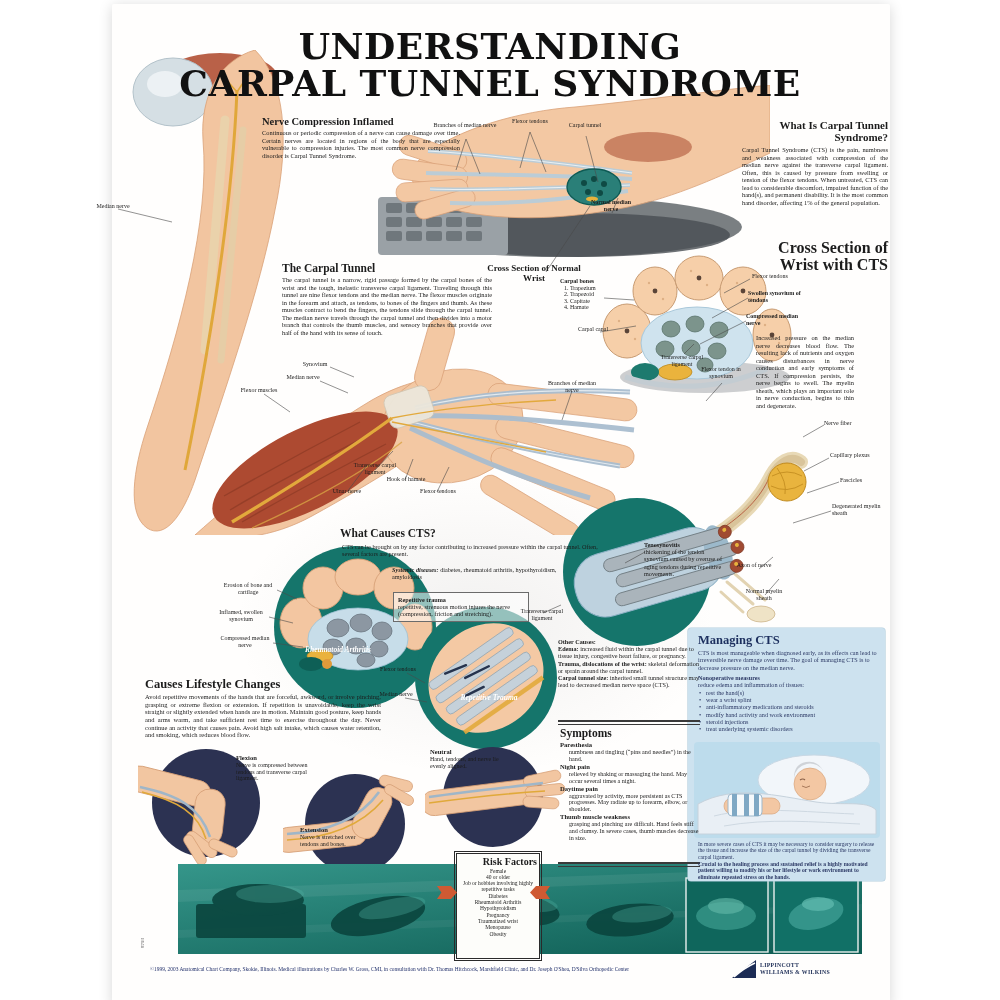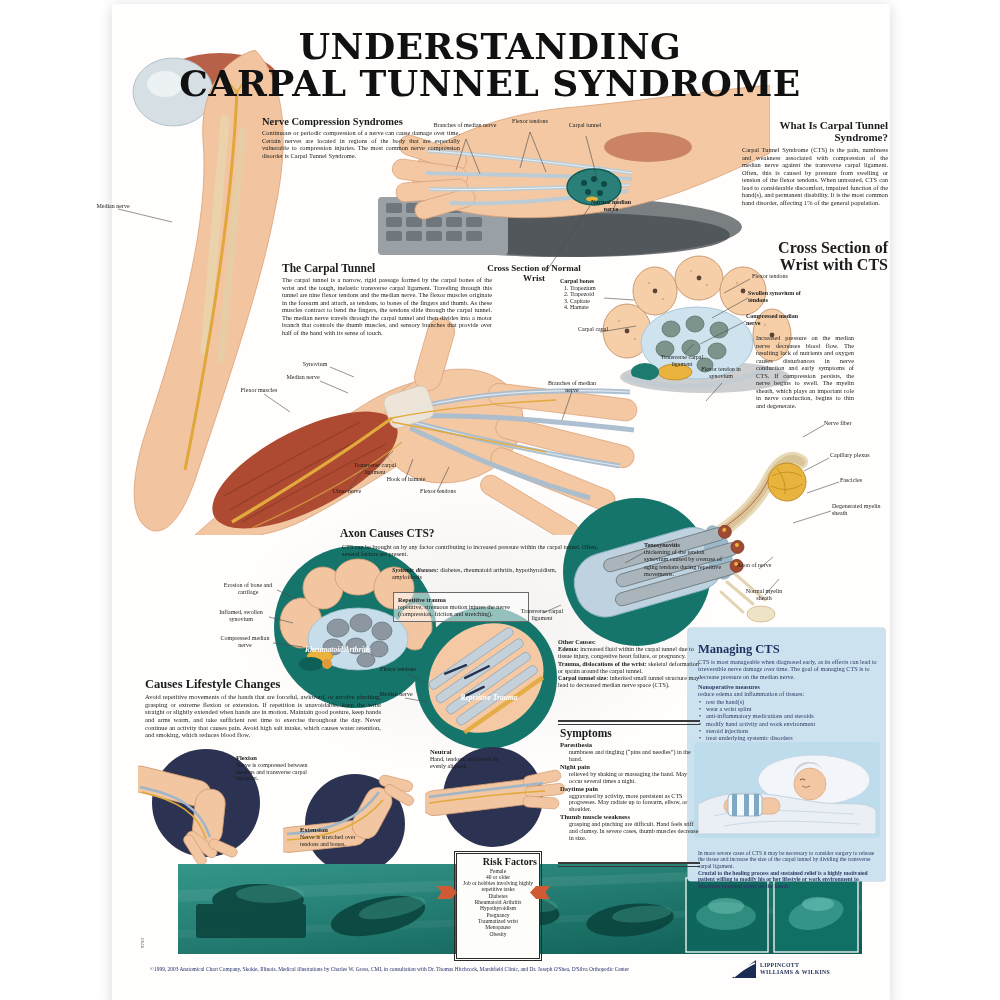--- a/index.html
+++ b/index.html
@@ -16,21 +16,21 @@
   .body-txt{font-size:6.4px;line-height:1.18;text-align:justify;}
   .lbl{font-size:6px;line-height:1.1;text-align:center;}
   .lbl-l{text-align:left;}
   .b{font-weight:bold;}
   .cap{color:#fff;font-style:italic;font-weight:bold;font-size:7.5px;text-align:center;line-height:1.15;}
   .lead{font-weight:bold;font-style:italic;}
   .small-blk{font-size:6.2px;line-height:1.16;}
   .term{font-size:6.6px;font-weight:bold;line-height:1.2;}
   .desc{font-size:6.1px;line-height:1.14;margin-left:9px;}
   .rule{border-top:2.2px solid #3a3a3a;border-bottom:.7px solid #3a3a3a;height:2px;}
-  .mng{color:#2d3a66;margin-top:9px;}
+  .mng{color:#2d3a66;}
   .bullet{padding-left:8px;position:relative;}
   .bullet:before{content:"\2022";position:absolute;left:1px;}
   .risk-box{background:#fdfdfa;border:1.2px solid #2a2a2a;outline:.6px solid #2a2a2a;outline-offset:1.5px;}
   .risk-item{font-size:5.5px;line-height:1.15;text-align:center;}
   .arrow{width:20px;height:13px;background:#cf5a33;}
   .arrow.right-pt{clip-path:polygon(0 0,70% 0,100% 50%,70% 100%,0 100%,22% 50%);}
   .arrow.left-pt{clip-path:polygon(100% 0,30% 0,0 50%,30% 100%,100% 100%,78% 50%);}
   .causes-bg{border-radius:50%;background:radial-gradient(closest-side,rgba(120,120,120,.10),rgba(120,120,120,0));}
   .callout{border:.7px solid #6b6b6b;padding:3px 4px;background:rgba(255,255,255,.55);}
   svg{display:block;}
@@ -391,21 +391,21 @@
       <path d="M543,613 L561,605"></path>
     </g>
   </svg>
 
   <div class="abs title" style="left:150px;top:28px;width:680px;">
     <div>UNDERSTANDING</div>
     <div>CARPAL TUNNEL SYNDROME</div>
   </div>
 
   <div class="abs" style="left:262px;top:116px;width:205px;">
-    <div class="sec-h" style="font-size:10.5px;">Nerve Compression Syndromes</div>
+    <div class="sec-h" style="font-size:10.5px;">Nerve Compression Inflamed</div>
     <div class="body-txt" style="width:198px;margin-top:2px;">Continuous or periodic compression of a nerve can cause damage over time. Certain nerves are located in regions of the body that are especially vulnerable to compression injuries. The most common nerve compression disorder is Carpal Tunnel Syndrome.</div>
   </div>
   <div class="abs lbl" style="left:84px;top:203px;width:58px;">Median nerve</div>
 
   <div class="abs lbl" style="left:430px;top:122px;width:70px;">Branches of median nerve</div>
   <div class="abs lbl" style="left:506px;top:118px;width:48px;">Flexor tendons</div>
   <div class="abs lbl" style="left:562px;top:122px;width:46px;">Carpal tunnel</div>
   <div class="abs lbl b" style="left:584px;top:199px;width:54px;">Normal median nerve</div>
   <div class="abs lbl b" style="left:478px;top:264px;width:112px;font-size:9px;">Cross Section of Normal Wrist</div>
 
@@ -444,21 +444,21 @@
   <div class="abs lbl" style="left:546px;top:380px;width:52px;">Branches of median nerve</div>
 
   <div class="abs lbl" style="left:692px;top:366px;width:58px;">Flexor tendon in synovium</div>
   <div class="abs lbl lbl-l" style="left:824px;top:420px;width:42px;">Nerve fiber</div>
   <div class="abs lbl lbl-l" style="left:830px;top:452px;width:42px;">Capillary plexus</div>
   <div class="abs lbl lbl-l" style="left:840px;top:477px;width:40px;">Fascicles</div>
   <div class="abs lbl lbl-l" style="left:832px;top:503px;width:54px;">Degenerated myelin sheath</div>
   <div class="abs lbl" style="left:732px;top:562px;width:44px;">Axon of nerve</div>
   <div class="abs lbl" style="left:740px;top:588px;width:48px;">Normal myelin sheath</div>
 
-  <div class="abs sec-h" style="left:340px;top:527px;width:220px;">Axon Causes CTS?</div>
+  <div class="abs sec-h" style="left:340px;top:527px;width:220px;">What Causes CTS?</div>
   <div class="abs small-blk" style="left:342px;top:543px;width:258px;">CTS can be brought on by any factor contributing to increased pressure within the carpal tunnel. Often, several factors are present.</div>
   <div class="abs small-blk" style="left:392px;top:566px;width:188px;">
     <span class="lead">Systemic diseases:</span><span> diabetes, rheumatoid arthritis, hypothyroidism, amyloidosis</span>
   </div>
   <div class="abs small-blk callout" style="left:393px;top:592px;width:126px;">
     <div class="b">Repetitive trauma</div>
     <div>repetitive, strenuous motion injures the nerve (compression, friction and stretching).</div>
   </div>
   <div class="abs small-blk" style="left:644px;top:541px;width:82px;">
     <div class="b">Tenosynovitis</div>

